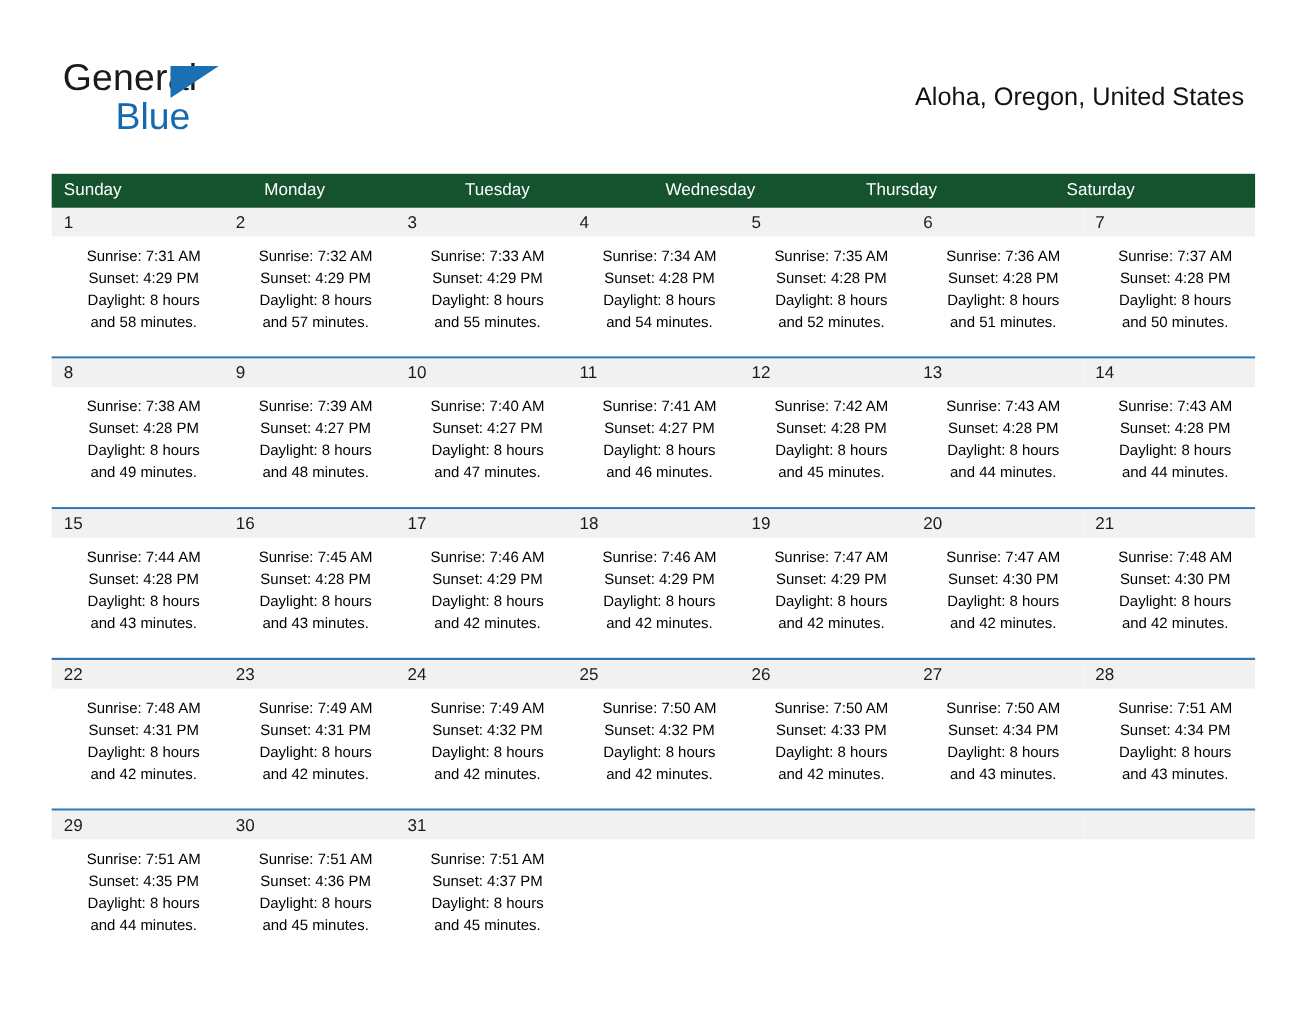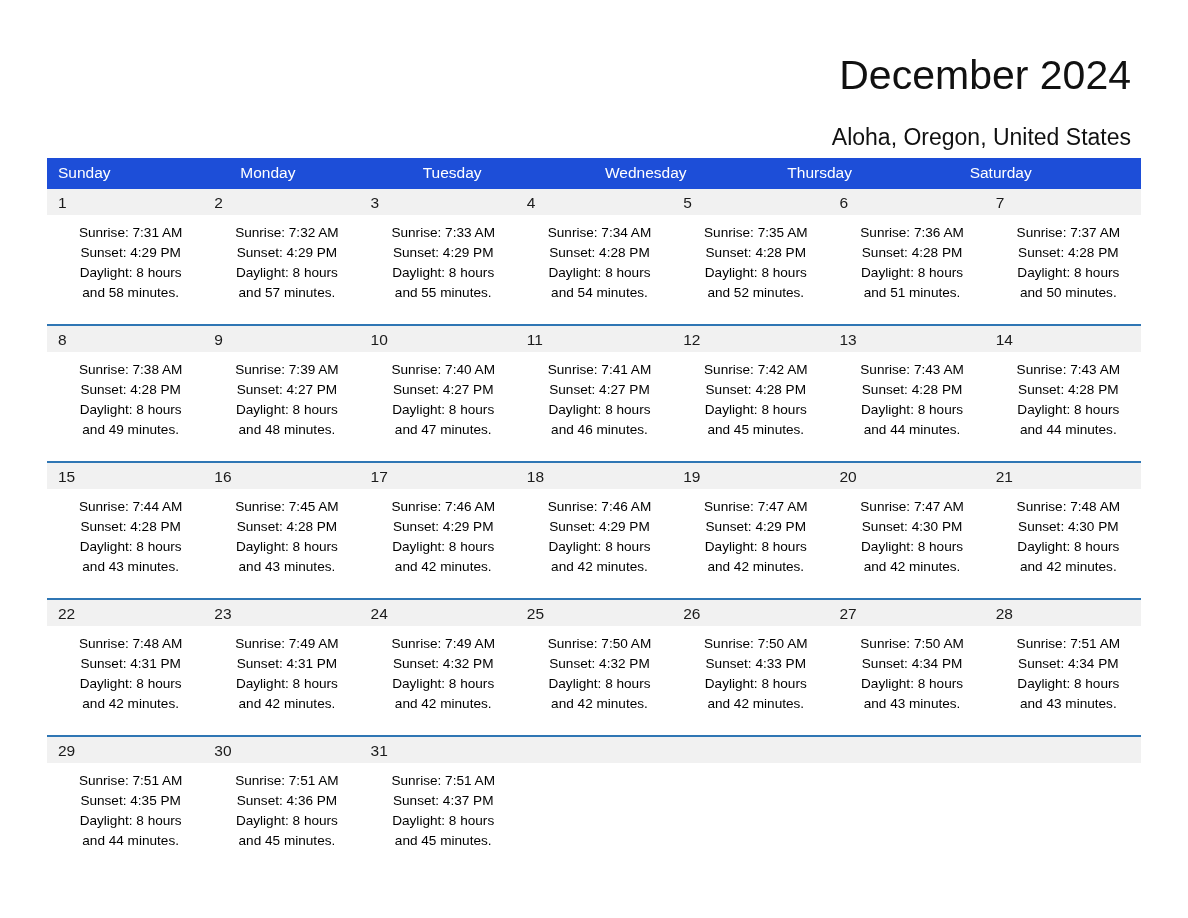--- a/index.html
+++ b/index.html
@@ -90,21 +90,21 @@
   
   .calendar {
     position: absolute;
     left: 47px;
     top: 158px;
     width: 1094px;
   }
   .weekhead {
     display: flex;
     width: 100%;
-    background: #1d4ed8;
+    background: #14532d;
   }
   .weekhead .wh-cell {
     flex: 1 1 0;
     box-sizing: border-box;
     padding: 6px 0 7px 11px;
     font-size: 15.5px;
     line-height: 18px;
     color: #ffffff;
     white-space: nowrap;
   }
@@ -155,23 +155,27 @@
     visibility: hidden;
   }
 </style>
 </head>
 <body>
 
 <div class="page">
 
   <div class="header">
 
+    <div class="brand">
+      <span class="brand-general">General</span>
+      <span class="brand-tri"></span>
+      <span class="brand-blue">Blue</span>
+    </div>
 
     <div class="title-block">
-      <div class="cal-title">December 2024</div>
       <div class="cal-location">Aloha, Oregon, United States</div>
     </div>
 
   </div>
 
   <div class="calendar">
     <div class="weekhead">
       <div class="wh-cell">Sunday</div>
       <div class="wh-cell">Monday</div>
       <div class="wh-cell">Tuesday</div>

